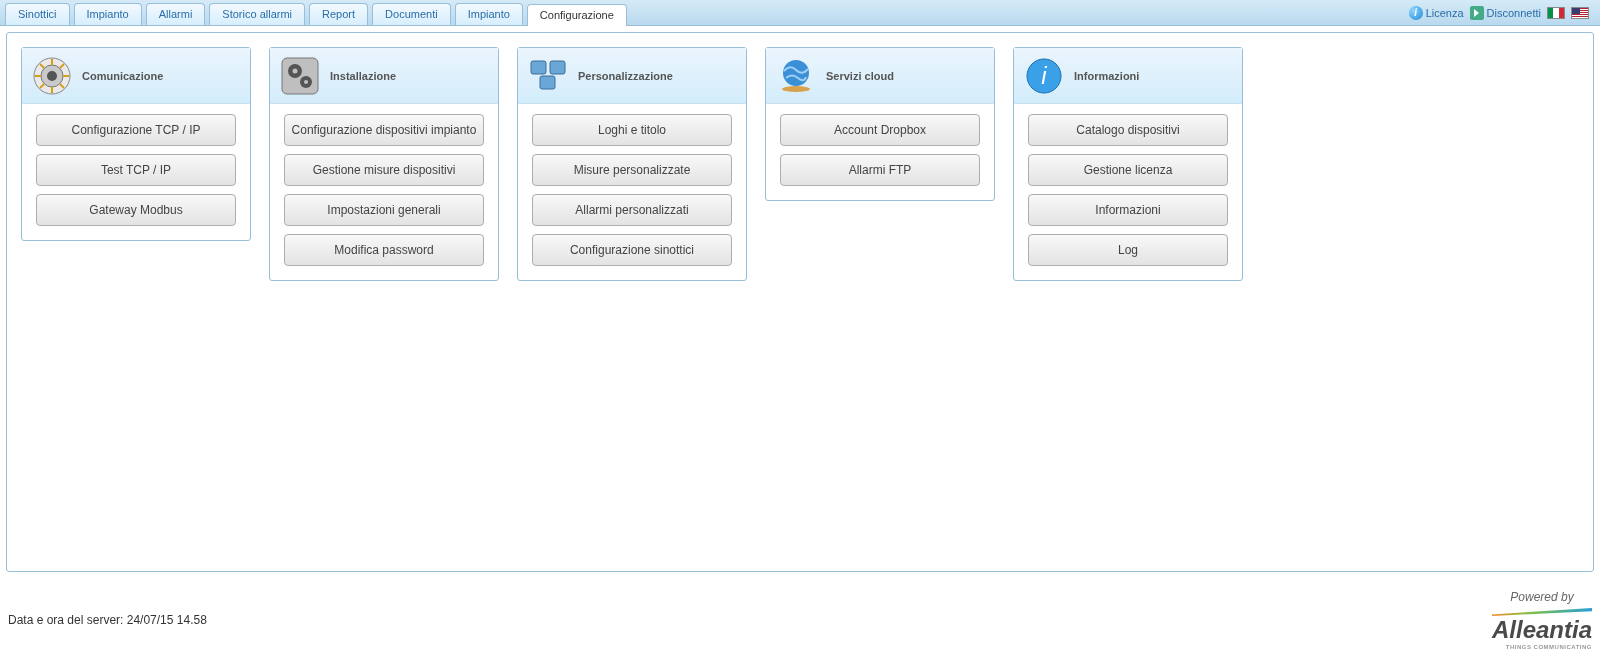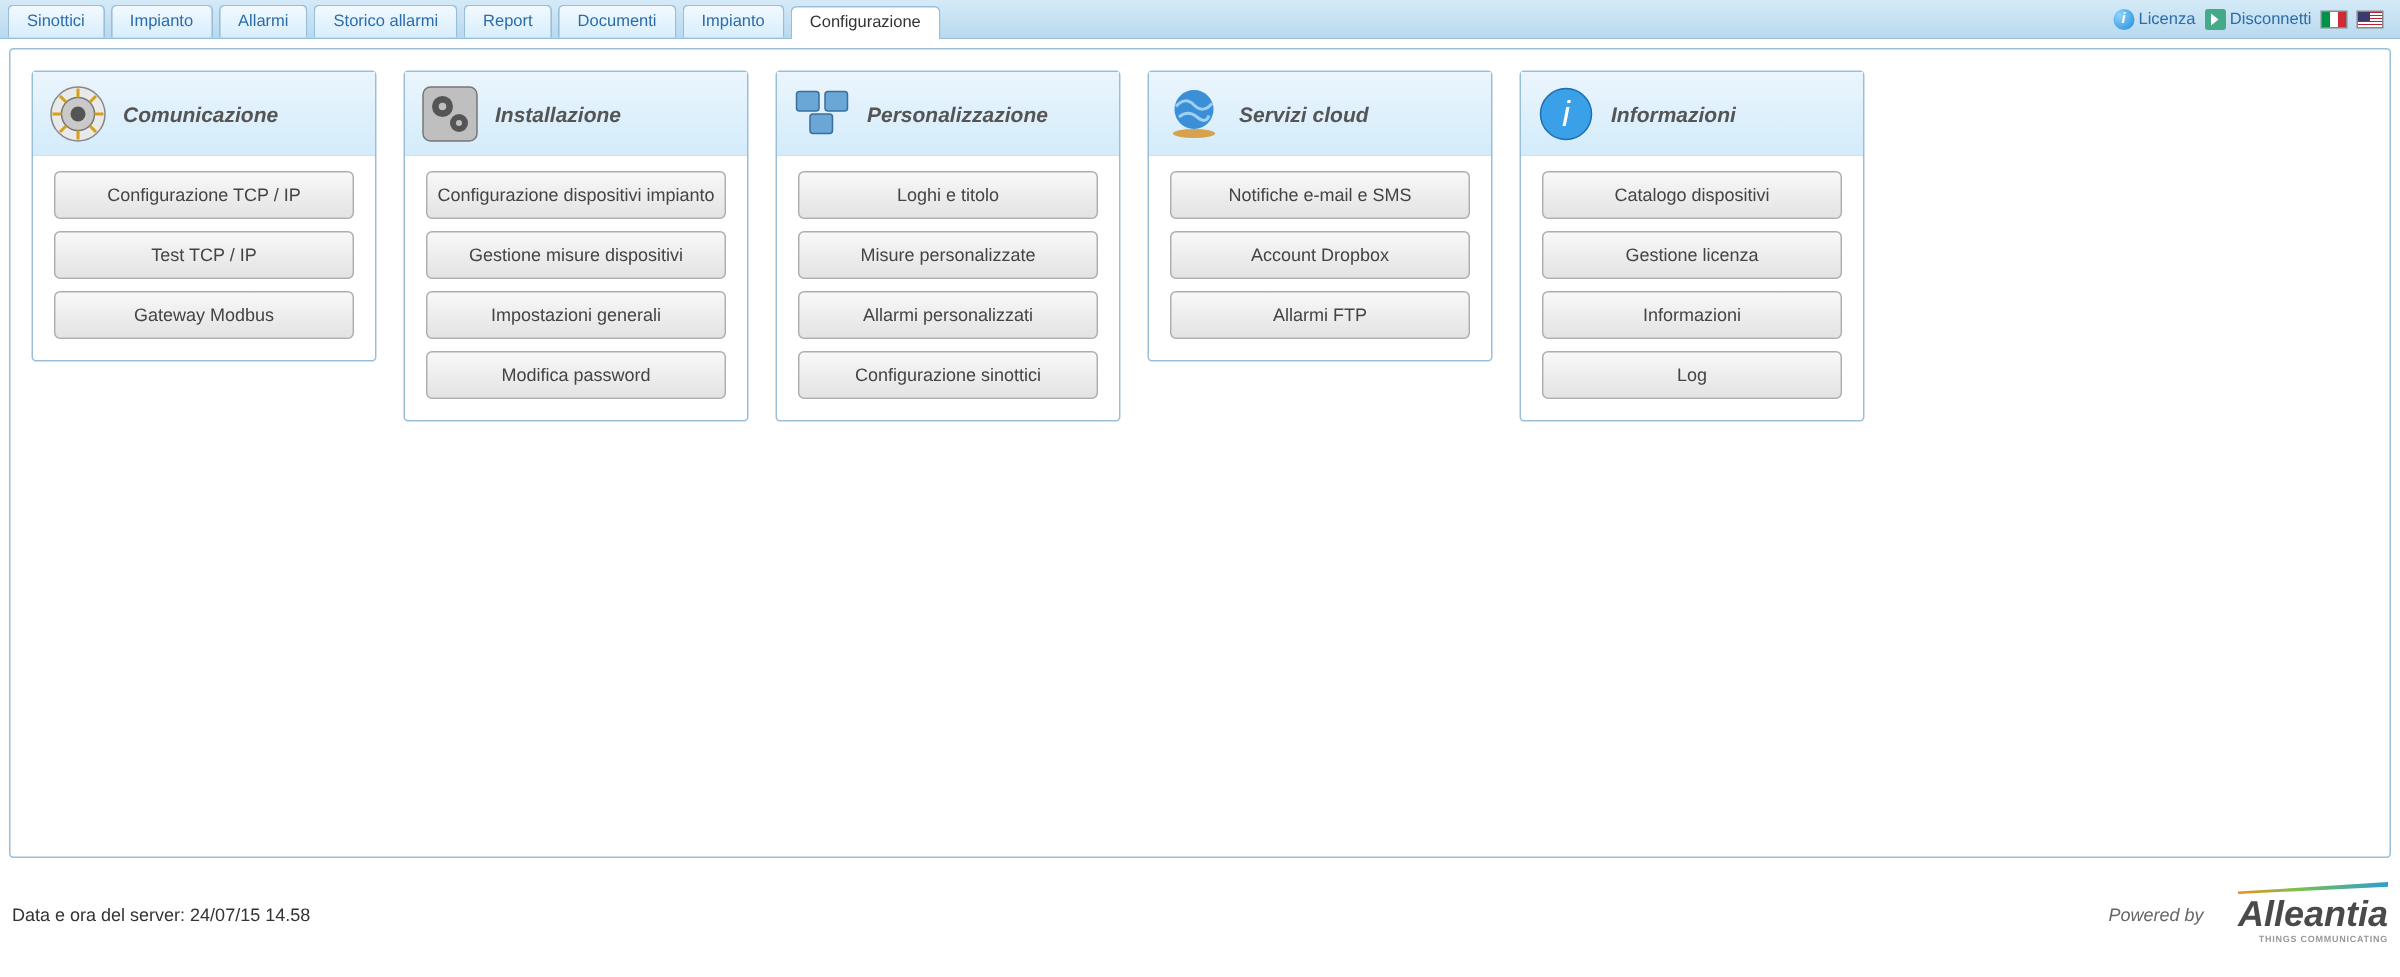--- a/index.html
+++ b/index.html
@@ -89,21 +89,21 @@
     border-bottom: 1px solid #c9e1f1;
   }
   .card.energy .card-head {
     background: linear-gradient(to bottom, #fdf3d6, #f7e4a2);
     border-bottom: 1px solid #ecd48b;
   }
   .card-head .icon {
     width: 40px; height: 40px; margin-right: 10px; flex: none;
     display:flex; align-items:center; justify-content:center;
   }
-  .card-head h3 { font-size: 14px; font-weight: bold; color: #555; font-style: italic; }
+  .card-head h3 { font-size: 11px; font-weight: bold; color: #555; }
   .card-body { padding: 10px 14px 14px; display: flex; flex-direction: column; gap: 8px; }
   .btn {
     height: 32px;
     border: 1px solid #adadad;
     border-radius: 4px;
     background: linear-gradient(to bottom, #f8f8f8, #e3e3e3);
     color: #444;
     font-size: 12px;
     cursor: pointer;
     display:flex; align-items:center; justify-content:center; text-align:center;
@@ -116,22 +116,22 @@
 
   
   .footer {
     display: flex;
     align-items: center;
     padding: 18px 8px 10px;
     font-size: 12px;
     color: #333;
   }
   .footer-right {
-    margin-left: auto; display:flex; align-items:center; gap:23px;
-    color:#666; font-style: italic; font-size:12px;
+    margin-left: auto; display:flex; align-items:center; gap:6px;
+    color:#666; font-style: italic; font-size:12px;flex-direction:column;
   }
   .alleantia-logo {
     font-style: italic; font-weight: 600; font-size: 24px; color:#4a4a4a;
     font-family: Georgia, 'Times New Roman', serif;
     position: relative; padding-top:6px;
   }
   .alleantia-logo .swoosh{
     position:absolute; top:-2px; left:0; right:0; height:8px;
     background: linear-gradient(to right, #f28c1e, #7cc04b 40%, #2a9ed6);
     clip-path: polygon(0% 80%, 100% 0%, 100% 40%, 0% 100%);
@@ -244,21 +244,20 @@
         <svg viewBox="0 0 40 40">
             <circle cx="20" cy="17" r="13" fill="#3a8fd6"></circle>
             <path d="M8 15 Q14 8 20 14 Q26 20 32 13" stroke="#9fd0f2" fill="none" stroke-width="2"></path>
             <path d="M10 22 Q16 17 22 22 Q28 27 30 21" stroke="#9fd0f2" fill="none" stroke-width="2"></path>
             <ellipse cx="20" cy="33" rx="14" ry="3" fill="#d8a24c"></ellipse>
           </svg>
       </span>
       <h3>Servizi cloud</h3>
     </div>
     <div class="card-body">
-      <button class="btn">Notifiche e-mail e SMS</button>
       <button class="btn">Account Dropbox</button>
       <button class="btn">Allarmi FTP</button>
     </div>
   </div>
 
   <div class="card">
     <div class="card-head">
       <span class="icon ic-info">
         <svg viewBox="0 0 40 40">
             <circle cx="20" cy="20" r="17" fill="#3aa0e8"></circle>

